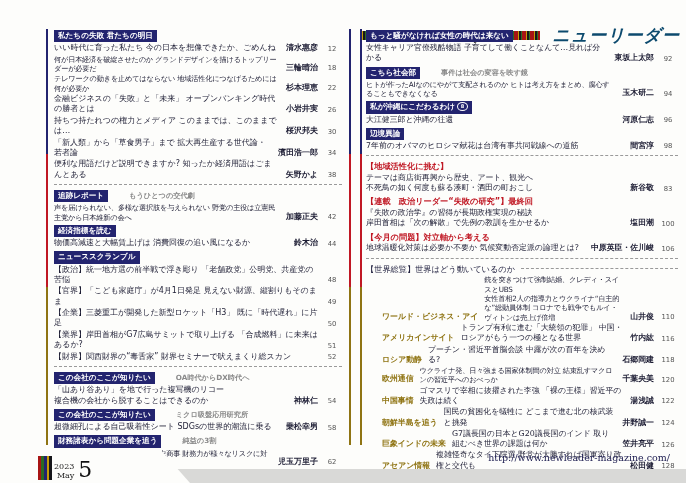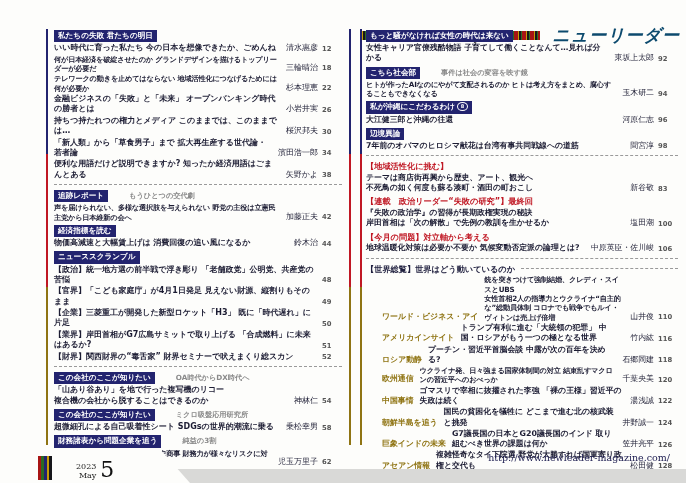--- a/index.html
+++ b/index.html
@@ -25,35 +25,35 @@
   .cols{position:absolute;top:30px;left:54px;display:flex;gap:24px;}
   .col{line-height:1.3;}
   #left-col{width:288px;font-size:8px;}
   #right-col{width:312px;font-size:7.9px;}
   section{margin-bottom:3px;}
   .badge-line{margin-bottom:1px;}
   .badge{display:inline-block;background:var(--navy);color:#fff;font-weight:bold;font-size:7.6px;padding:1px 4px 2px;line-height:1.2;}
   .circ{display:inline-block;border:1px solid #fff;border-radius:50%;min-width:7px;height:7px;line-height:7px;text-align:center;font-size:5px;margin-left:2px;padding:0 1px;vertical-align:1px;}
   .note{color:#8a8a8a;font-size:7.2px;font-weight:bold;margin-left:21px;}
   .row{display:flex;align-items:flex-end;margin:1px 0;}
-  .title{flex:1;font-weight:bold;white-space:pre-line;}
+  .title{flex:1;font-weight:normal;white-space:pre-line;}
   .title.small{font-size:7.2px;letter-spacing:-0.2px;}
-  .author{font-weight:normal;margin-left:8px;white-space:nowrap;}
-  .page{width:20px;text-align:left;font-size:6.8px;color:#555;margin-left:4px;flex:none;font-weight:bold;}
+  .author{font-weight:bold;margin-left:8px;white-space:nowrap;}
+  .page{width:20px;text-align:center;font-size:6.8px;color:#555;margin-left:4px;flex:none;}
   .dashed{border-top:1px dashed #9a9a9a;margin:4px 0 5px;}
   
   .red-header{color:var(--red);font-weight:bold;font-size:8.2px;margin:1px 0;}
   
-  .world-header{display:flex;align-items:center;font-weight:bold;font-size:8.2px;color:#20203f;margin:2px 0 1px;}
+  .world-header{display:flex;align-items:center;font-weight:normal;font-size:8.2px;color:#20203f;margin:2px 0 1px;}
   .world-header .fill{flex:1;border-top:1px dashed #999;margin-left:6px;}
   .wlabel{color:var(--olive);font-weight:bold;margin-right:6px;white-space:nowrap;margin-left:16px;}
   
   .gray-band{position:absolute;left:0;right:0;bottom:0;height:14px;background:#d9d9d7;}
   .wedge{position:absolute;left:0;bottom:0;width:190px;height:34px;background:#fdfdfb;clip-path:polygon(0 0,160px 0,190px 100%,0 100%);}
-  .footer-logo{position:absolute;left:38px;bottom:3px;display:flex;gap:24px;align-items:flex-end;}
+  .footer-logo{position:absolute;left:38px;bottom:3px;display:flex;gap:2px;align-items:flex-end;}
   .mini-stripe{width:14px;height:24px;background:repeating-linear-gradient(90deg,#a81414 0 3px,#2c6b22 3px 6px,#23246f 6px 9px,#c79b06 9px 11px,#16161a 11px 14px);}
   .fdate{display:flex;align-items:flex-end;gap:4px;font-family:"DejaVu Serif","Liberation Serif",serif;}
   .fym{display:flex;flex-direction:column;line-height:1.05;font-size:8px;color:#222;text-align:right;}
   .fnum{font-size:22px;line-height:0.9;color:#111;}
   .url{position:absolute;right:16px;bottom:20px;font-size:9.5px;color:#1b1b4f;font-family:"DejaVu Serif","Liberation Serif",serif;}
 </style>
 </head>
 <body>
 
 <div class="hdr">

